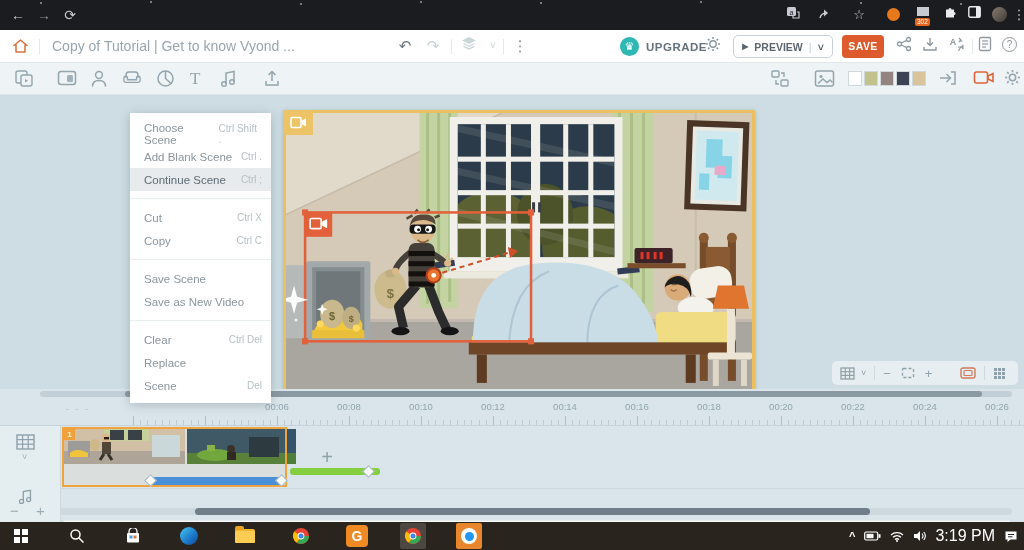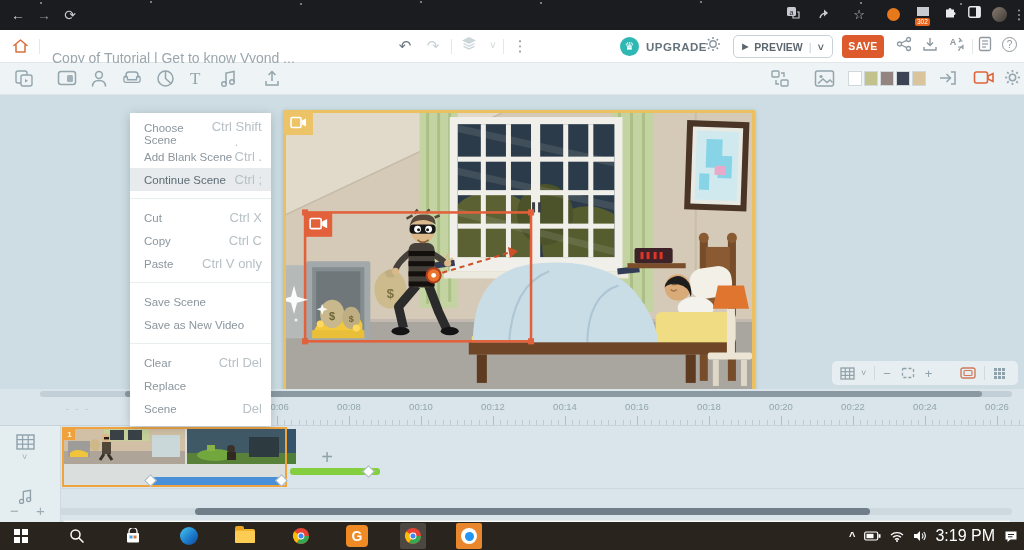--- a/index.html
+++ b/index.html
@@ -15,21 +15,21 @@
   #url-text { font-size:11.5px; white-space:nowrap; overflow:hidden; }
   #url-text .domain { color:#e8eaed; font-weight:bold; }
   #url-text .path { color:#9aa0a6; }
   .bicon { position:absolute; top:6px; width:18px; height:18px; color:#c7cad0; font-size:13px; text-align:center; line-height:18px; }
   .ext-badge { position:absolute; bottom:-2px; left:1px; background:#e8641c; color:#fff; font-size:6.5px; padding:0 2px; border-radius:2px; line-height:8px; }
 
   
   #app-header { position:absolute; left:0; top:30px; width:1024px; height:33px; background:#ffffff; border-bottom:1px solid #e2e8ea; }
   #home-btn { position:absolute; left:12px; top:8px; }
   .vdiv { position:absolute; top:9px; width:1px; height:15px; background:#e3e8ea; }
-  #doc-title { position:absolute; left:52px; top:20px; font-size:14px; color:#9aa6ad; }
+  #doc-title { position:absolute; left:52px; top:8px; font-size:14px; color:#9aa6ad; }
   .hicon { position:absolute; top:6px; font-size:15px; line-height:20px; text-align:center; width:20px; }
   #upgrade-group { position:absolute; left:620px; top:7px; display:flex; align-items:center; gap:7px; }
   #upgrade-logo { width:19px; height:19px; border-radius:50%; background:#2fb8b3; color:#fff; font-size:11px; text-align:center; line-height:19px; }
   #upgrade-label { font-size:11.5px; font-weight:bold; letter-spacing:.5px; color:#66727a; }
   #preview-btn { position:absolute; left:733px; top:5px; width:100px; height:23px; border:1px solid #c8d1d5; border-radius:5px; display:flex; align-items:center; justify-content:center; gap:6px; color:#5c666d; font-size:10.5px; font-weight:bold; background:#fff; }
   #save-btn { position:absolute; left:842px; top:5px; width:42px; height:23px; background:#dc5a2c; border-radius:4px; color:#fff; font-size:10.5px; font-weight:bold; text-align:center; line-height:23px; letter-spacing:.4px; }
   svg.icon { display:block; }
 
   
   #toolbar { position:absolute; left:0; top:63px; width:1024px; height:32px; background:#eef3f5; border-bottom:1px solid #dde5e8; }
@@ -45,21 +45,21 @@
   
   .pill { position:absolute; top:266px; height:24px; background:#e7eef1; border-radius:5px; display:flex; align-items:center; color:#8fa1aa; }
   .pill .pseg { padding:0 8px; font-size:13px; display:flex; align-items:center; gap:6px; }
   .pill .pdiv { width:1px; height:14px; background:#cfdade; }
 
   
   #context-menu { position:absolute; left:130px; top:113px; width:141px; background:#ffffff; box-shadow:0 2px 10px rgba(60,75,85,.28); z-index:50; padding:9px 0 6px 0; }
   #context-menu .menu-header { font-size:11px; font-weight:bold; color:#4b565e; letter-spacing:.4px; padding:4px 14px 7px 14px; }
   .menu-item { display:flex; justify-content:space-between; align-items:center; height:23px; padding:0 9px 0 14px; }
   .menu-item .mi-label { font-size:11.5px; color:#8b969d; }
-  .menu-item .mi-short { font-size:13px; color:#b7c0c5;text-align:center; }
+  .menu-item .mi-short { font-size:10px; color:#b7c0c5; }
   .menu-item.hl { background:#e7ebee; }
   .menu-item.hl .mi-label { color:#5f6b73; }
   .menu-sep { height:1px; background:#e8edef; margin:7px 0; }
 
   
   #timeline { position:absolute; left:0; top:389px; width:1024px; height:133px; background:#d9e5ea; }
   #tl-scrollbar { position:absolute; left:40px; top:2px; width:972px; height:6px; background:#c2cfd6; border-radius:3px; }
   #tl-scroll-thumb { position:absolute; left:85px; top:0; width:857px; height:6px; background:#8a99a2; border-radius:3px; }
   #timeline-ruler { position:absolute; left:0; top:9px; width:1024px; height:28px; background:#d9e5ea; border-bottom:1px solid #c6d4da;
     background-image:
@@ -587,24 +587,20 @@
         </div>
         <div class="menu-sep"></div>
         <div class="menu-item">
           <span class="mi-label">Cut</span>
           <span class="mi-short">Ctrl X</span>
         </div>
         <div class="menu-item">
           <span class="mi-label">Copy</span>
           <span class="mi-short">Ctrl C</span>
         </div>
-        <div class="menu-item">
-          <span class="mi-label">Paste</span>
-          <span class="mi-short">Ctrl V only</span>
-        </div>
         <div class="menu-sep"></div>
         <div class="menu-item">
           <span class="mi-label">Save Scene</span>
           <span class="mi-short"></span>
         </div>
         <div class="menu-item">
           <span class="mi-label">Save as New Video</span>
           <span class="mi-short"></span>
         </div>
         <div class="menu-sep"></div>

